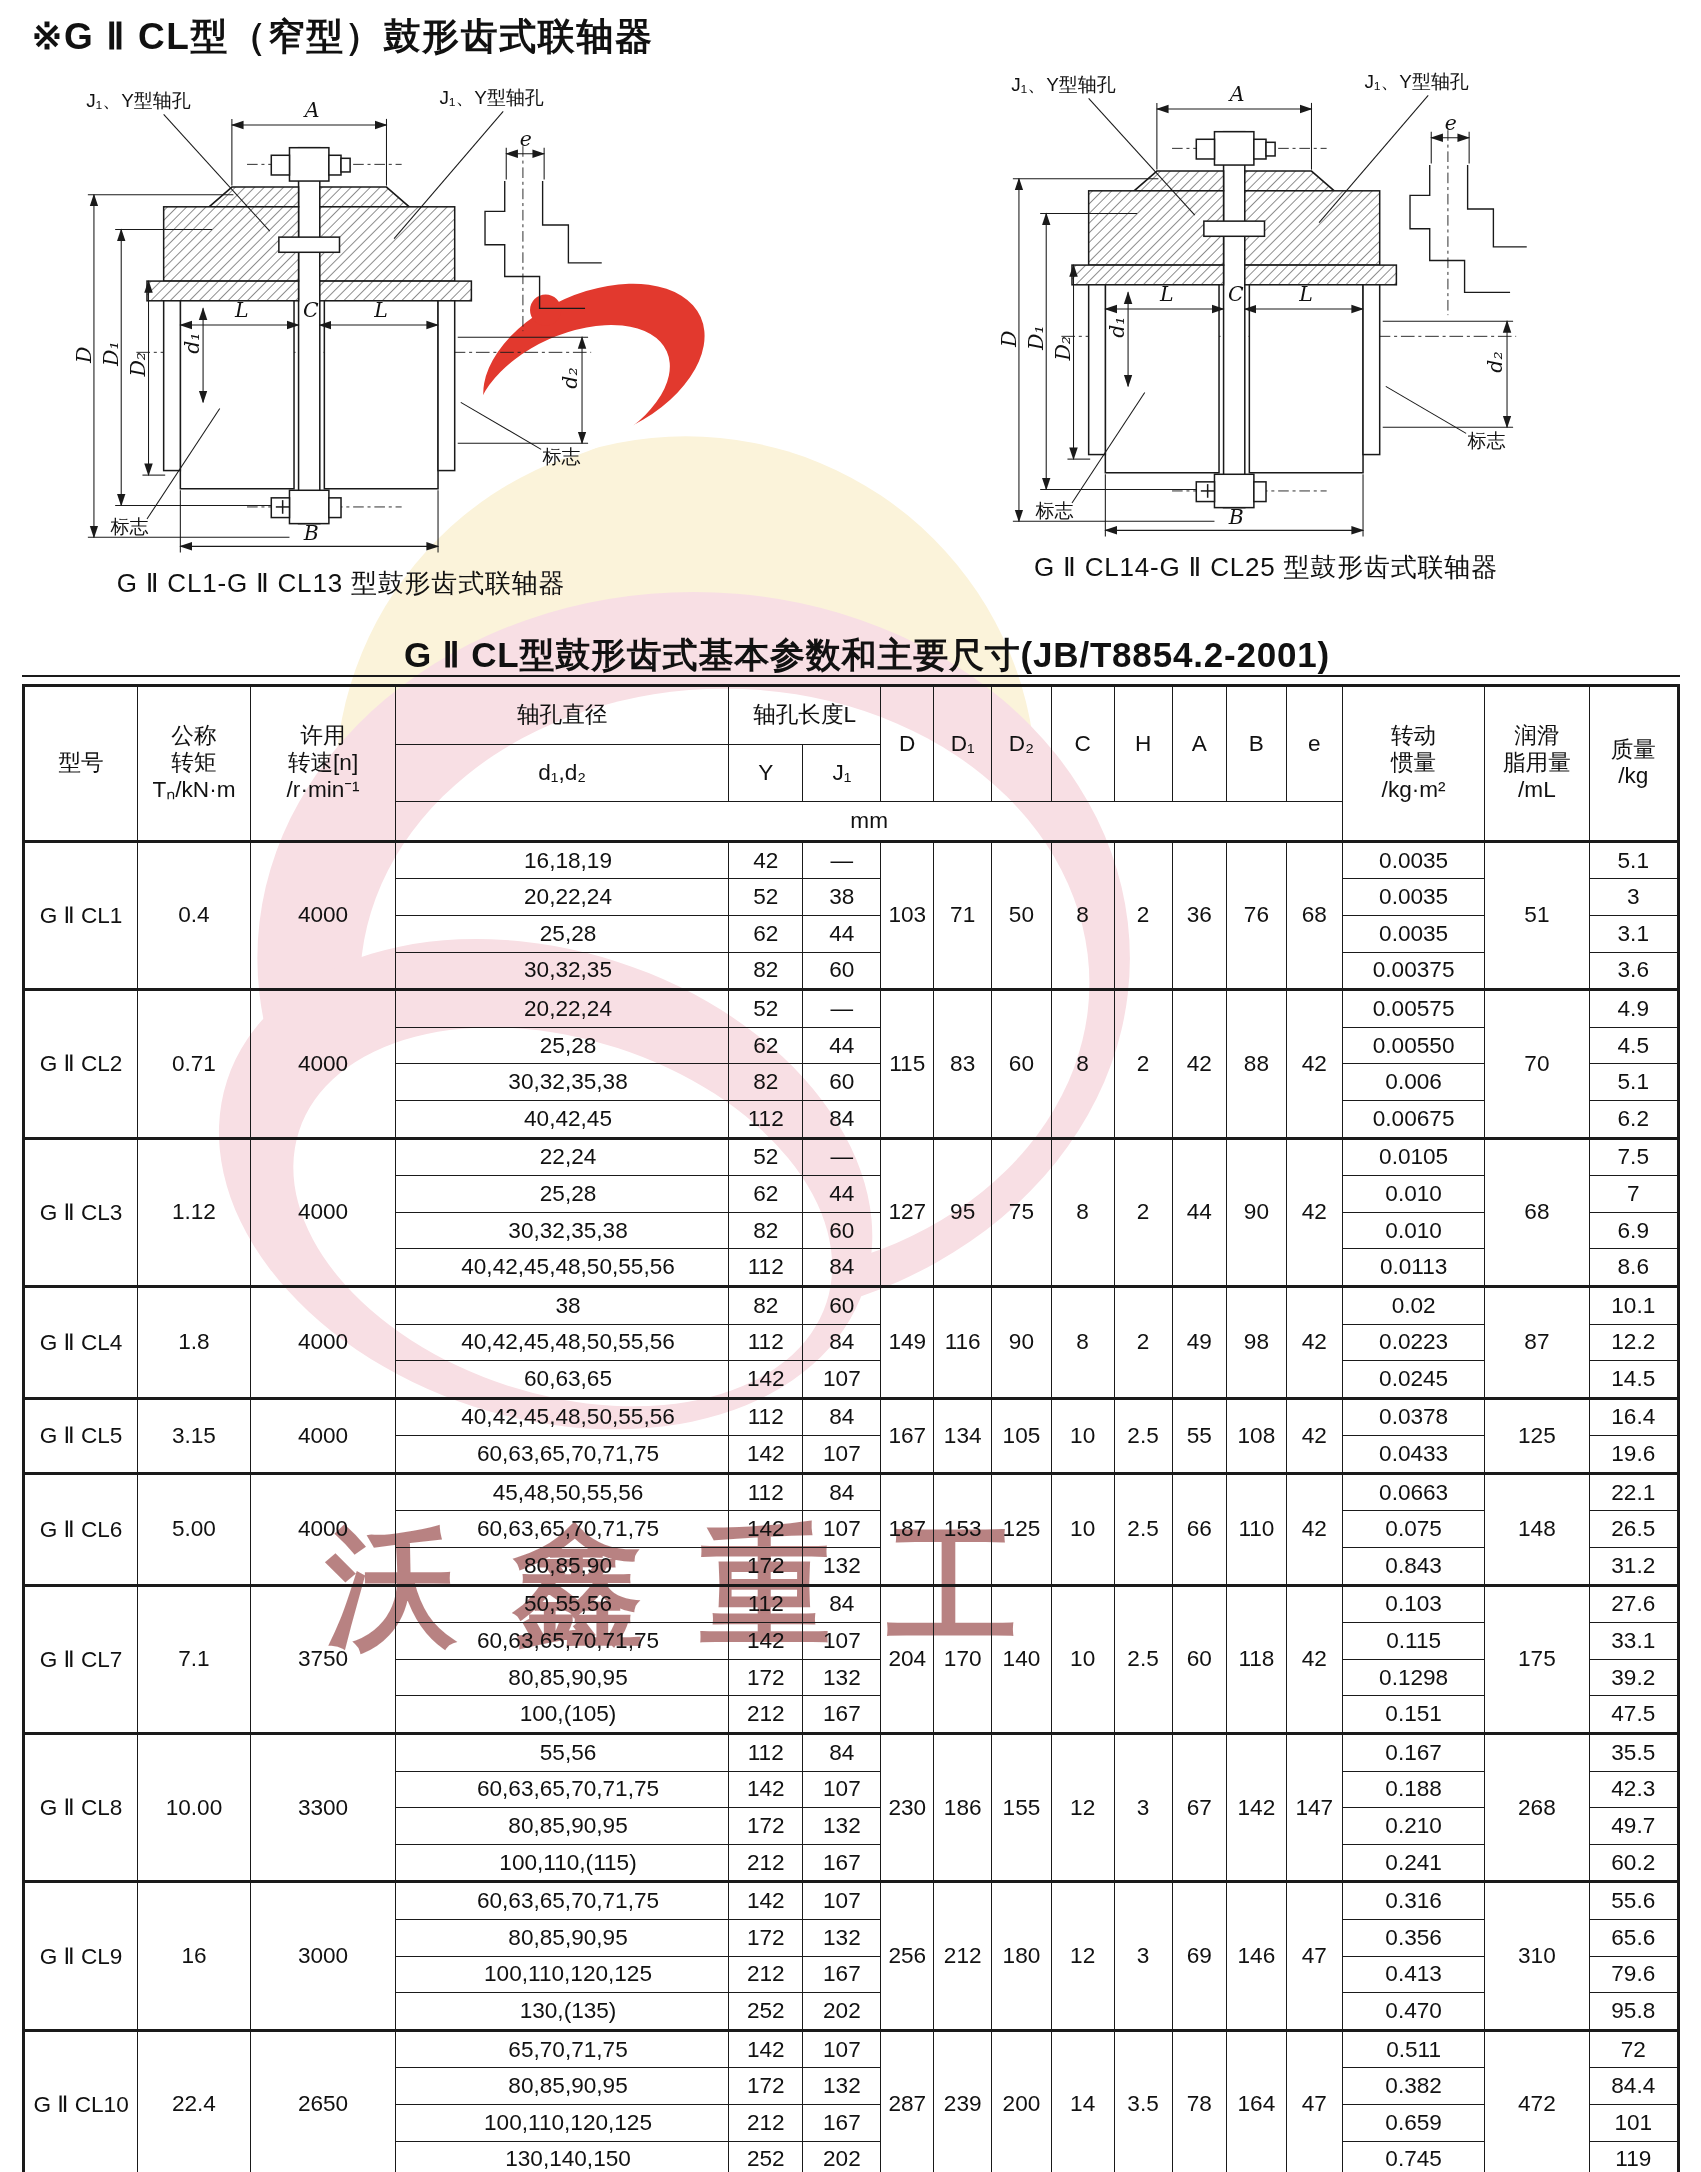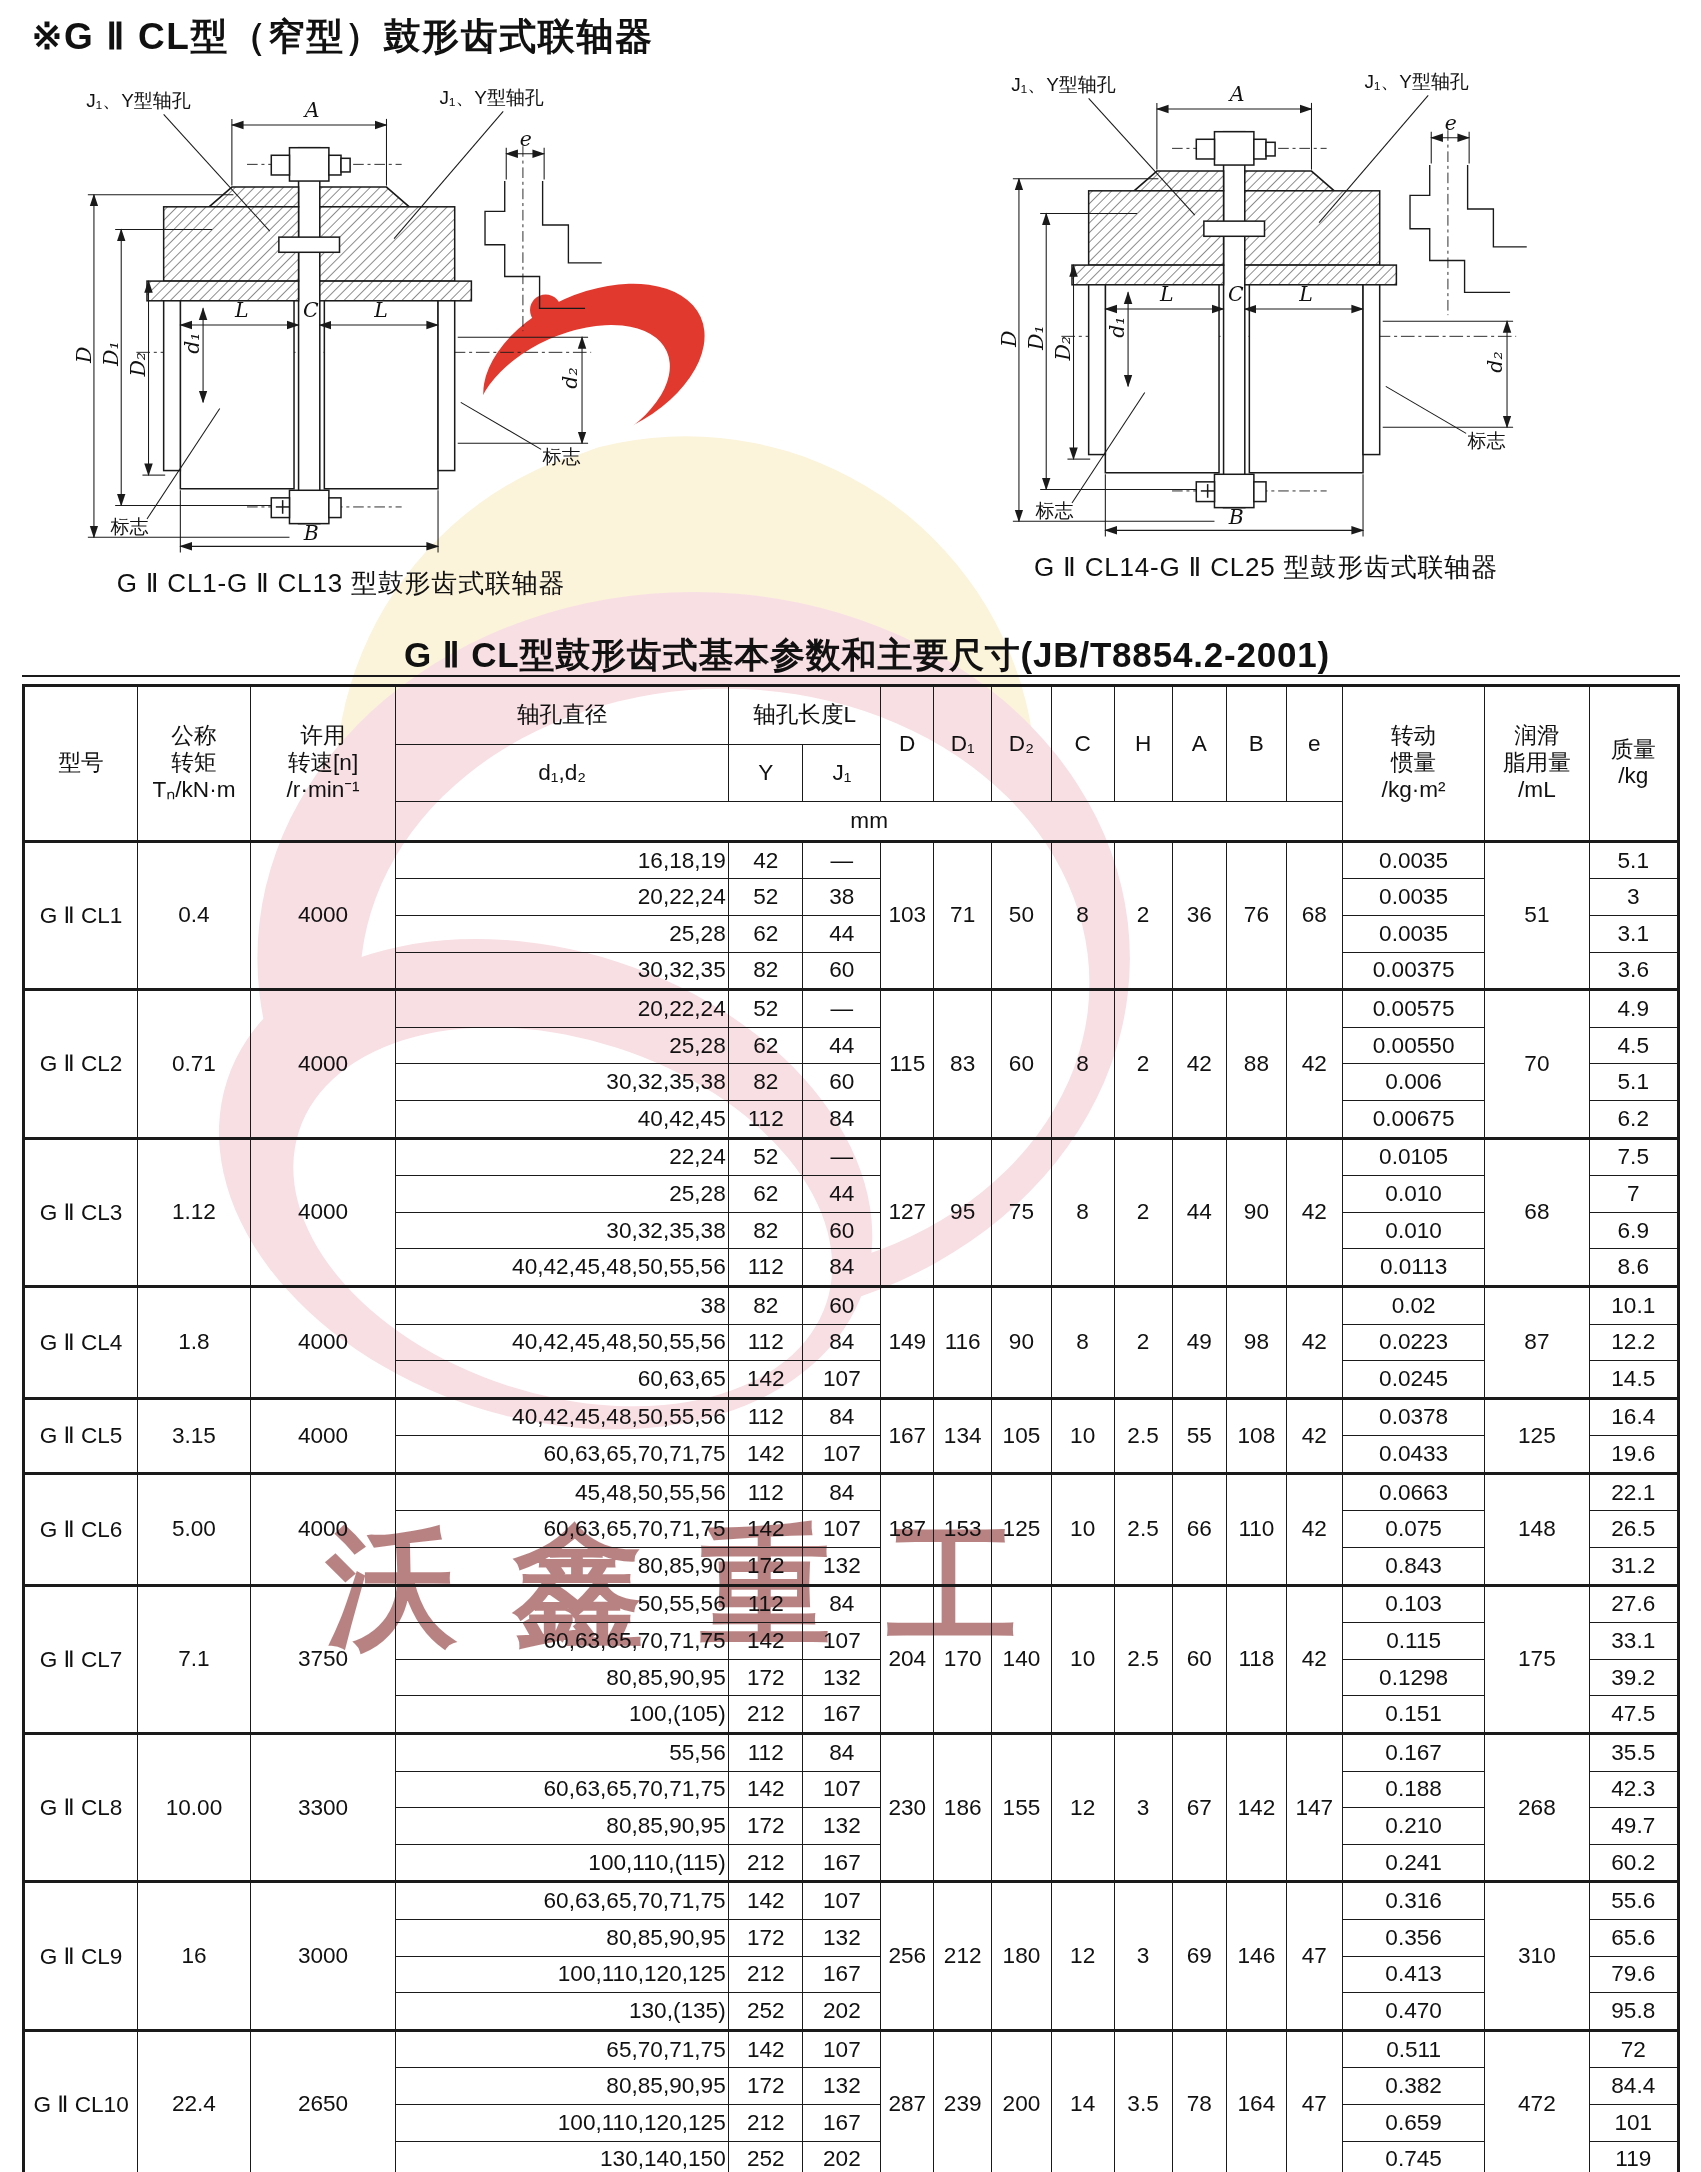--- a/index.html
+++ b/index.html
@@ -19,21 +19,21 @@
   .table-top-rule{position:absolute;left:22px;top:675px;width:1658px;height:2.3px;background:#1a1a1a;z-index:1;}
   table{position:absolute;left:22px;top:684px;width:1658px;z-index:1;border-collapse:collapse;
         table-layout:fixed;background:transparent;border:3.1px solid #1a1a1a;}
   th,td{border:1.6px solid #1a1a1a;text-align:center;font-weight:400;font-size:22.6px;
         padding:0.8px 2.3px;overflow:hidden;}
   thead th{white-space:pre-line;line-height:1.18;}
   thead tr:nth-child(1) th{height:55px;}
   thead tr:nth-child(2) th{height:55px;}
   thead tr.unit-row th{height:36px;border-bottom:3.1px solid #1a1a1a;}
   tbody td{height:34px;}
-  tbody td.bore{text-align:right;padding-left:14px;}
+  tbody td.bore{text-align:center;padding-left:14px;}
   tbody tr.group-start td{border-top:3.1px solid #1a1a1a;}
   svg text{stroke:none;fill:#111;}
   svg text.dim{font-family:"DejaVu Serif",serif;font-style:italic;font-size:27px;}
   svg text.cjk{font-family:"Liberation Sans",sans-serif;font-size:25px;}
 </style>
 </head>
 <body>
 
 <div class="page">
 

